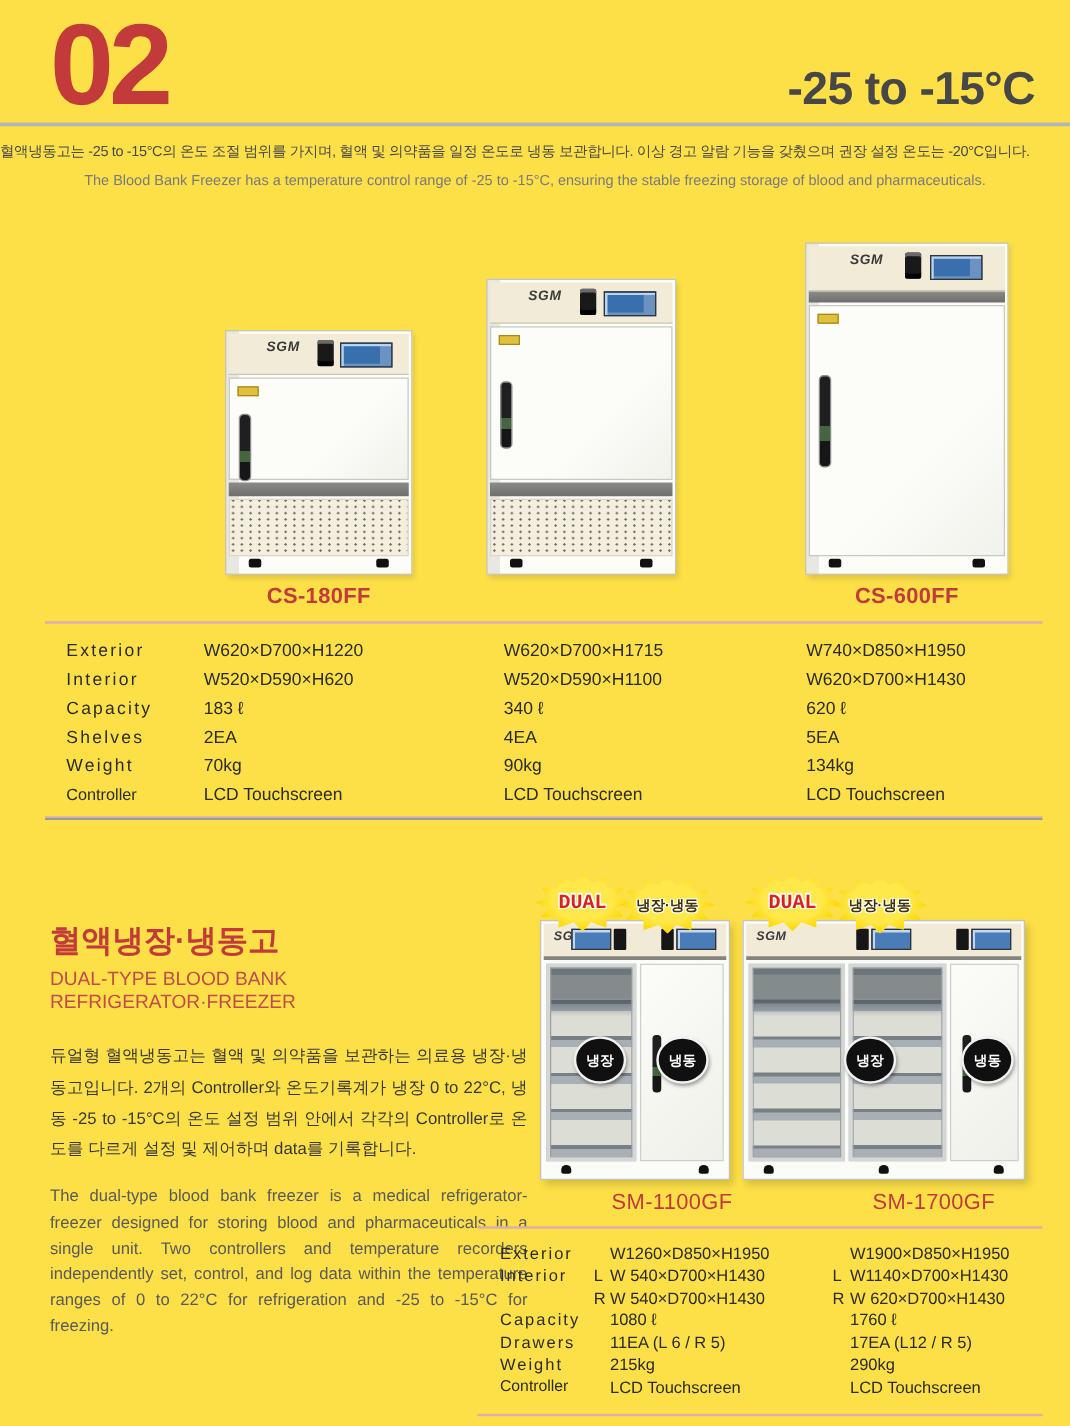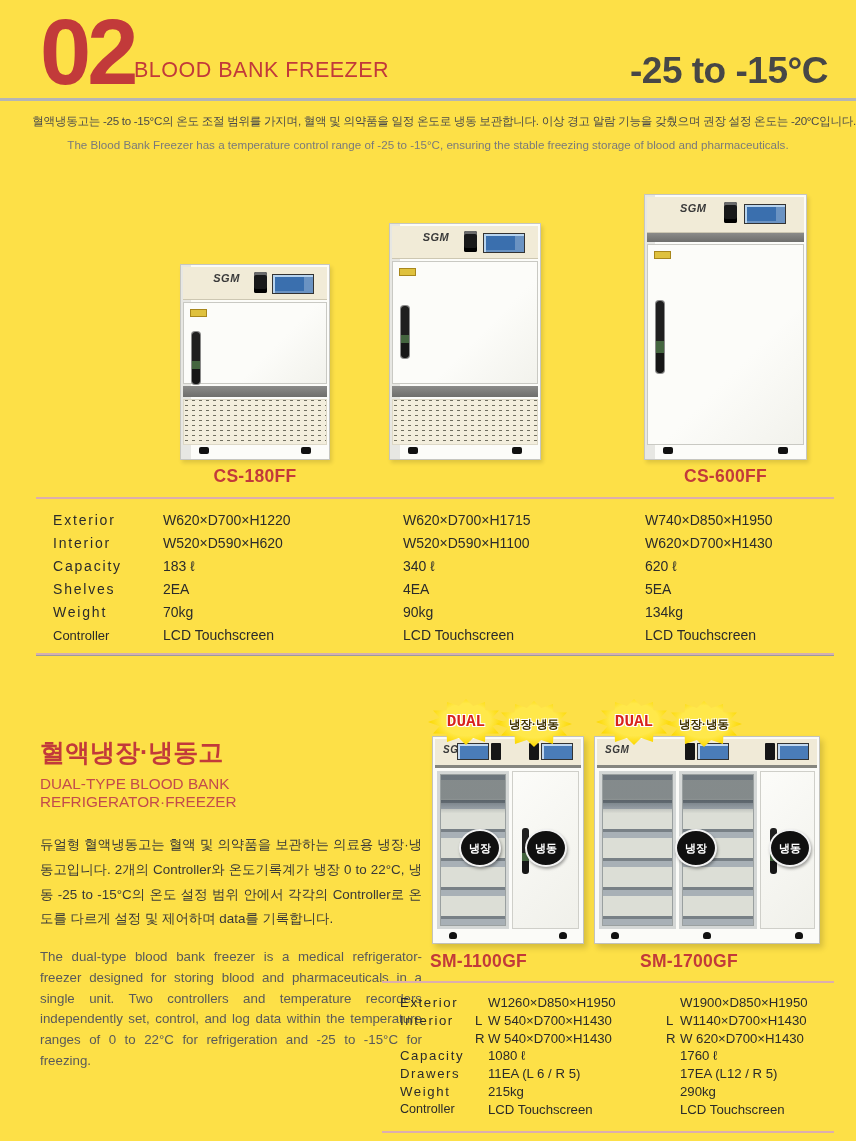--- a/index.html
+++ b/index.html
@@ -9,21 +9,21 @@
   
   #sec-num{position:absolute;left:40px;top:10px;font-size:92px;line-height:84px;
            font-weight:800;letter-spacing:-4px;color:var(--red);}
   #title-ko{position:absolute;left:132px;top:8px;font-size:45px;line-height:48px;
             font-weight:800;color:var(--red);}
   #title-en{position:absolute;left:134px;top:58px;font-size:21.5px;letter-spacing:.5px;
             color:var(--red);}
   #temp-range{position:absolute;right:28px;top:50px;font-size:37px;font-weight:700;
               letter-spacing:-.5px;color:#474747;}
   #hr-top{position:absolute;left:0;top:98px;width:856px;height:3px;background:#b5b5b5;}
-  #intro-ko{position:absolute;left:0;right:0;top:114px;text-align:right;font-size:11.6px;
+  #intro-ko{position:absolute;left:0;right:0;top:114px;text-align:left;font-size:11.6px;
             color:#4a4a4a;white-space:nowrap;letter-spacing:-.3px;}
   #intro-en{position:absolute;left:0;right:0;top:138px;text-align:center;font-size:11.6px;
             color:#7a7a7a;white-space:nowrap;}
 
   :root{--red:#c23a3a;--pink:#ddaeae;}
 
   
   .pcol{position:absolute;top:190px;height:270px;display:flex;align-items:flex-end;justify-content:center;}
   #pcol-1{left:150px;width:210px;} #pcol-2{left:355px;width:220px;} #pcol-3{left:618px;width:215px;}
   .freezer{position:relative;display:flex;flex-direction:column;border:1px solid #c6c6c0;
@@ -114,41 +114,40 @@
   .sd-handle{position:absolute;left:9px;top:36%;width:7px;height:46px;border-radius:3px;
         background:linear-gradient(180deg,#1f1f1f 0 55%,#44653f 55% 72%,#161616 72%);}
   .du-feet{flex:0 0 9px;display:flex;justify-content:space-between;padding:1px 14px 0;}
   .du-feet i{width:8px;height:7px;background:#111;border-radius:50% 50% 2px 2px;}
   .badge-circle{position:absolute;width:38px;height:34px;border-radius:50%;background:#101010;
         border:2px solid #f2f2f2;color:#fff;display:flex;align-items:center;justify-content:center;
         font-weight:700;font-size:11px;z-index:5;box-shadow:1px 2px 3px rgba(0,0,0,.35);}
   #sm1100 .b-ref{left:26px;top:92px;} #sm1100 .b-frz{left:92px;top:92px;}
   #sm1700 .b-ref{left:80px;top:92px;} #sm1700 .b-frz{left:174px;top:92px;}
 
-  .pname2{position:absolute;top:951px;text-align:left;font-size:17.5px;font-weight:700;
+  .pname2{position:absolute;top:951px;text-align:right;font-size:17.5px;font-weight:400;
           letter-spacing:.3px;color:var(--red);}
   #pname-sm1{left:430px;width:156px;} #pname-sm2{left:640px;width:156px;}
 
   
   #hr-pink2{position:absolute;left:382px;top:981px;width:452px;height:2px;background:var(--pink);}
   #spec2{position:absolute;left:385px;top:994px;width:450px;}
   .t2-row{position:relative;height:17.8px;}
   .t2-row span{position:absolute;top:0;line-height:17.8px;font-size:13.2px;color:#2b2b2b;white-space:nowrap;}
   .t2-label{left:15px;letter-spacing:1.6px;}
   .t2-row.small .t2-label{letter-spacing:0;font-size:12.6px;}
   .t2-p1{left:90px;} .t2-v1{left:103px;} .t2-p2{left:281px;} .t2-v2{left:295px;}
   #hr-pink3{position:absolute;left:382px;top:1131px;width:452px;height:2px;background:var(--pink);}
 </style>
 </head>
 <body>
 
 <div id="page">
 
   <div id="sec-num">02</div>
-  <div id="title-en">BLOOD BANK FREEZER</div>
   <div id="temp-range">-25 to -15°C</div>
   <div id="hr-top"></div>
   <div id="intro-ko">혈액냉동고는 -25 to -15°C의 온도 조절 범위를 가지며, 혈액 및 의약품을 일정 온도로 냉동 보관합니다. 이상 경고 알람 기능을 갖췄으며 권장 설정 온도는 -20°C입니다.</div>
   <div id="intro-en">The Blood Bank Freezer has a temperature control range of -25 to -15°C, ensuring the stable freezing storage of blood and pharmaceuticals.</div>
 
   <div class="pcol" id="pcol-1">
     <div class="freezer f180">
       <div class="fz-top">
         <span class="sgm">SGM</span>
         <span class="recorder"></span>

